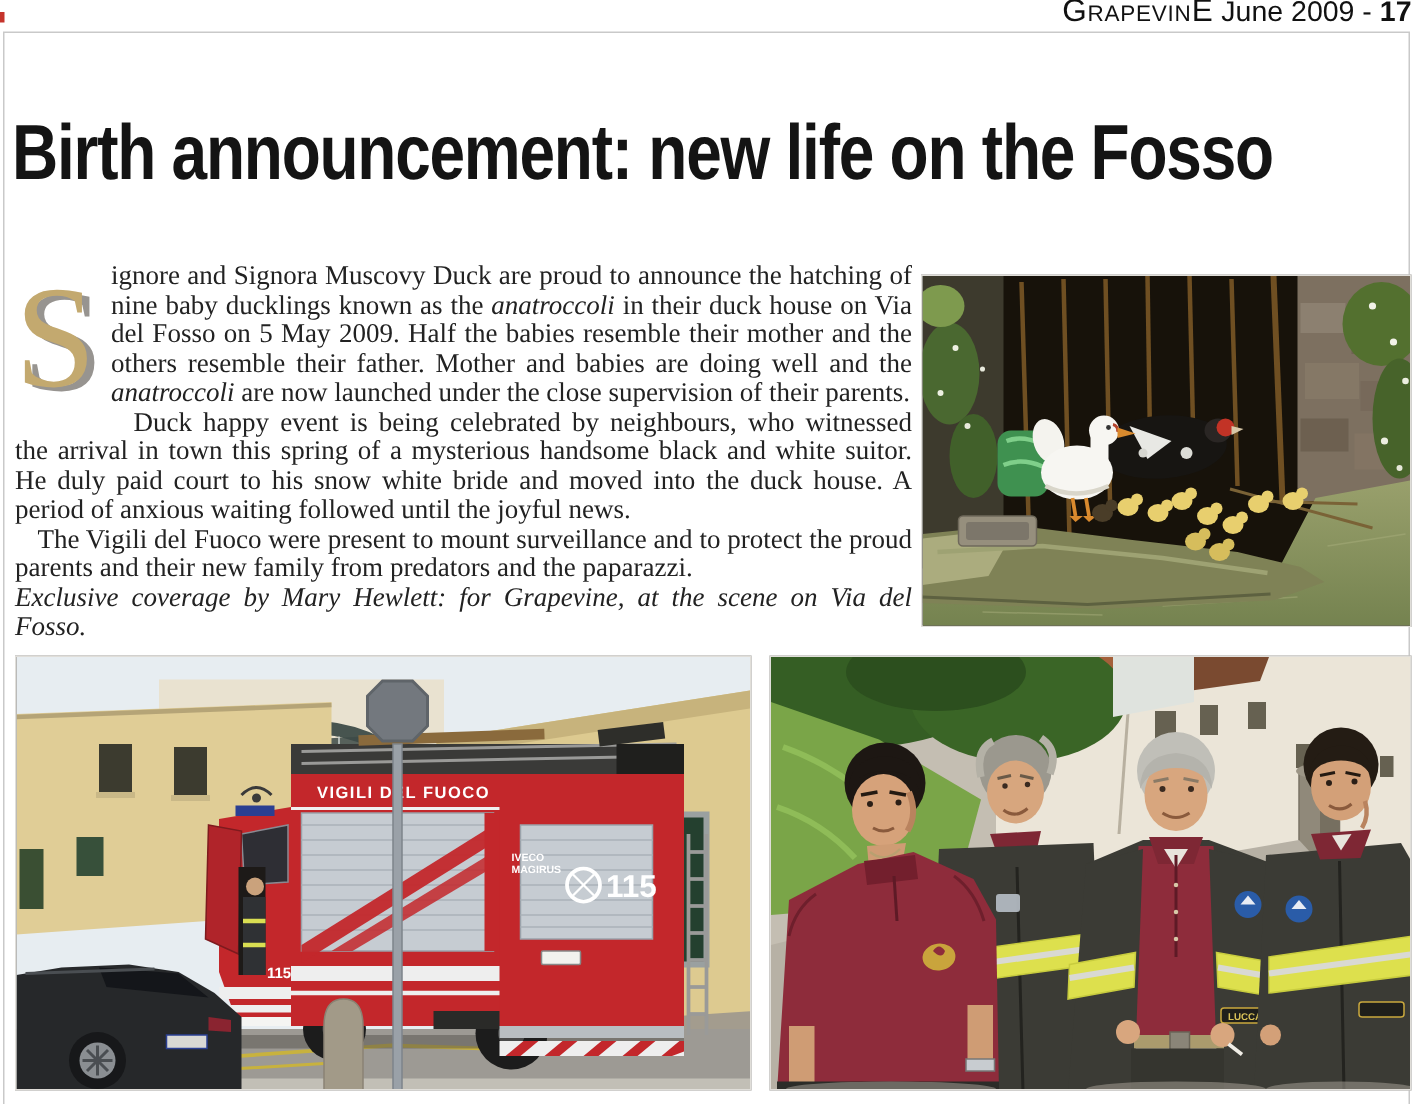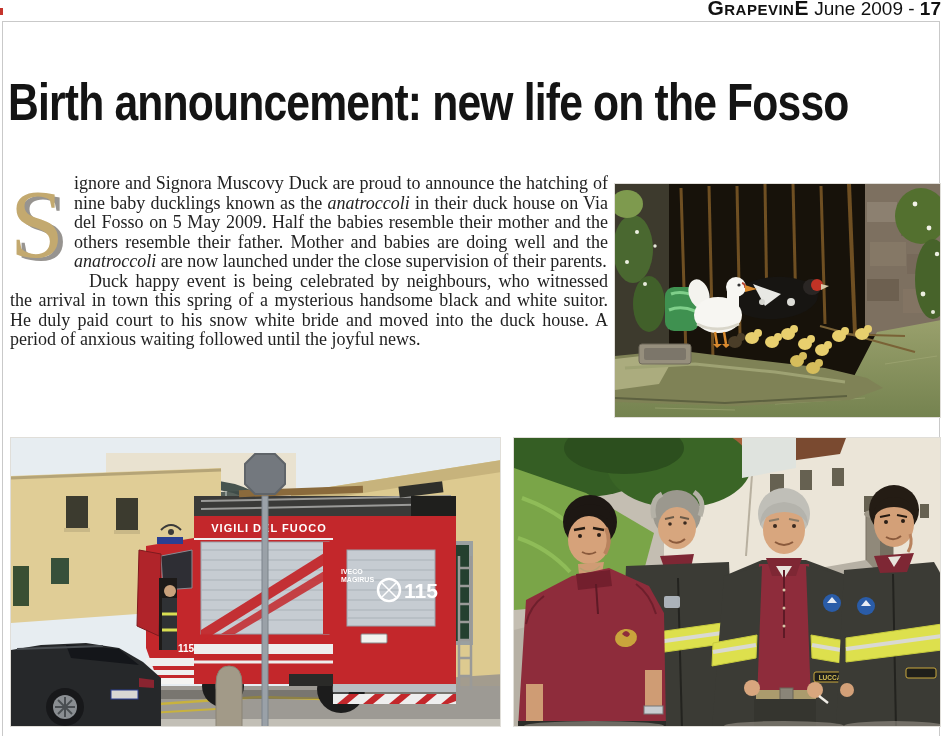--- a/index.html
+++ b/index.html
@@ -9,21 +9,21 @@
   }
   .red-tick{position:absolute;left:0;top:8px;width:3px;height:7px;background:#c5342c;}
   .page-frame{
     position:absolute;left:2px;top:21px;width:938px;height:760px;
     border:1px solid #c9c9c9;box-sizing:border-box;pointer-events:none;
   }
   .masthead{
     position:absolute;top:-3px;right:4px;white-space:nowrap;
     font-family:"Liberation Sans",sans-serif;color:#111;line-height:22px;
   }
-  .masthead .brand{font-weight:bold;font-size:15px;letter-spacing:.5px;}
+  .masthead .brand{font-weight:normal;font-size:15px;letter-spacing:.5px;}
   .masthead .brand .cap{font-size:21px;}
   .masthead .issue{font-size:19px;font-weight:normal;}
   .masthead .pagenum{font-size:19px;font-weight:bold;}
   .headline{
     position:absolute;left:8px;top:72px;white-space:nowrap;
     font-family:"Liberation Sans",sans-serif;font-weight:bold;font-size:52px;
     letter-spacing:-1px;color:#141414;transform:scaleX(.82);transform-origin:left center;
   }
   .article{
     position:absolute;left:10px;top:174px;width:598px;
@@ -51,20 +51,22 @@
 
 <div class="masthead">
   <span class="brand"><span class="cap">G</span><span>RAPEVIN</span><span class="cap">E</span></span><span class="issue"> June 2009 - </span><span class="pagenum">17</span>
 </div>
 
 <h1 class="headline" style="margin:0;">Birth announcement: new life on the Fosso</h1>
 
 <div class="article">
   <p><span class="dropcap">S</span><span>ignore and Signora Muscovy Duck are proud to announce the hatching of nine baby ducklings known as the </span><i>anatroccoli</i><span> in their duck house on Via del Fosso on 5 May 2009. Half the babies resemble their mother and the others resemble their father. Mother and babies are doing well and the </span><i>anatroccoli</i><span> are now launched under the close supervision of their parents.</span></p>
   <p class="indent">Duck happy event is being celebrated by neighbours, who witnessed the arrival in town this spring of a mysterious handsome black and white suitor. He duly paid court to his snow white bride and moved into the duck house. A period of anxious waiting followed until the joyful news.</p>
+  <p class="indent">The Vigili del Fuoco were present to mount surveillance and to protect the proud parents and their new family from predators and the paparazzi.</p>
+  <p class="byline">Exclusive coverage by Mary Hewlett: for Grapevine, at the scene on Via del Fosso.</p>
 </div>
 
 <div class="photo" id="photo-duck">
 <svg width="327" height="235" viewBox="0 0 327 235" xmlns="http://www.w3.org/2000/svg">
   <defs>
     <linearGradient id="water" x1="0" y1="0" x2="0" y2="1">
       <stop offset="0" stop-color="#99a06c"></stop>
           <stop offset="1" stop-color="#74824f"></stop>
     </linearGradient>
   </defs>

